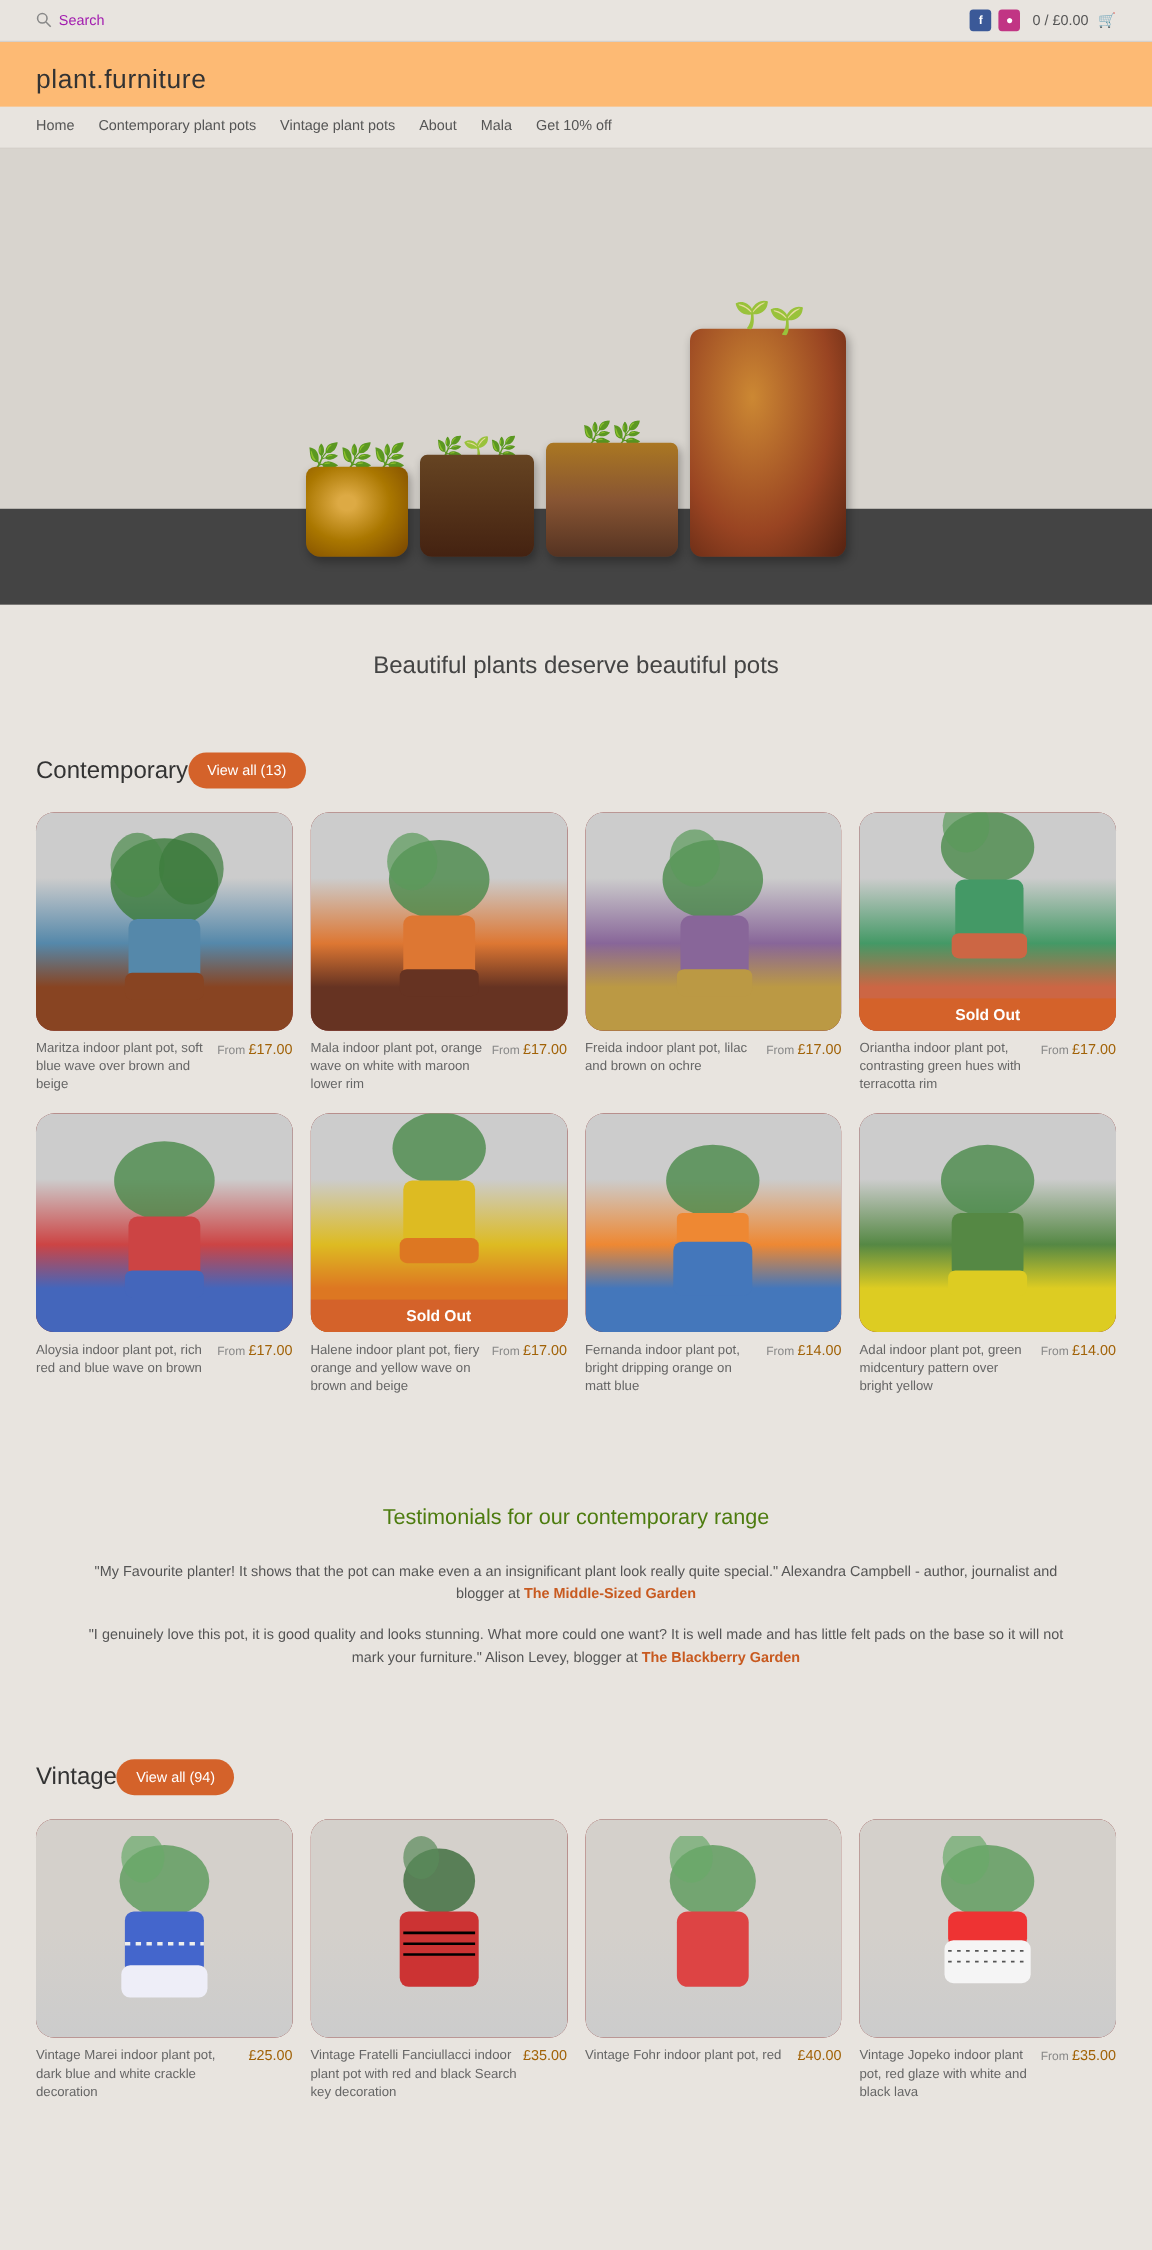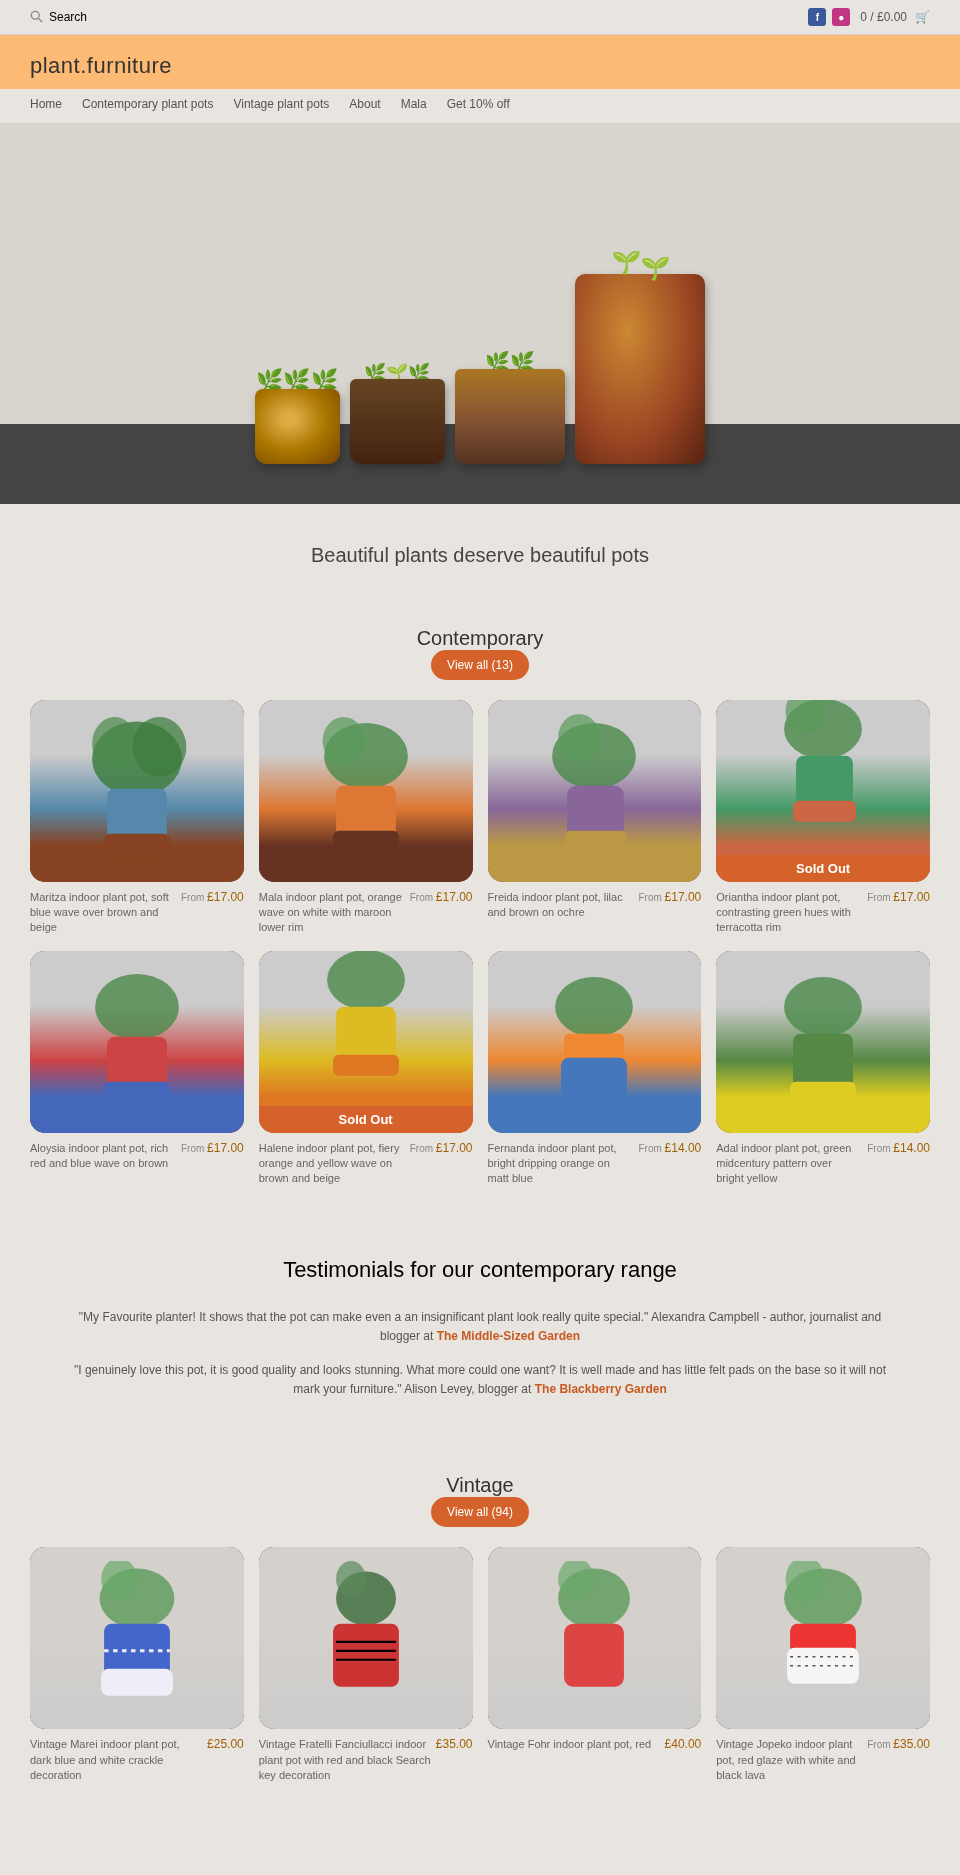--- a/index.html
+++ b/index.html
@@ -60,24 +60,23 @@
       color: #444;
     }
 
     
     .section {
       background: #e8e4df;
       padding: 20px 30px 40px;
     }
     .section-header {
       display: flex;
-      justify-content: space-between;
+      justify-content: flex-start;
       align-items: center;
       margin-bottom: 20px;
-      flex-direction: column;
     }
     .section-title {
       font-size: 20px;
       font-weight: normal;
       color: #333;
     }
     .view-all-btn {
       background: #d4622a;
       color: white;
       border: none;
@@ -146,24 +145,25 @@
     .price-from { font-size: 10px; color: #888; }
     .price-bold { font-weight: normal; color: #a16207; }
 
     
     .testimonials-section {
       background: #e8e4df;
       padding: 30px 60px 40px;
       text-align: center;
     }
     .testimonials-title {
-      font-size: 22px;
+      font-size: 18px;
       font-weight: normal;
-      color: #000000;
+      color: #4d7c0f;
       margin-bottom: 25px;
+      margin-top: 20px;
     }
     .testimonial {
       font-size: 12px;
       color: #555;
       line-height: 1.6;
       margin-bottom: 15px;
     }
     .testimonial-author {
       color: #c85a20;
       font-weight: bold;
@@ -218,21 +218,21 @@
   </style>
 </head>
 <body>
 
 <div class="top-bar">
   <div class="search-area">
     <svg class="search-icon-svg" viewBox="0 0 16 16" fill="#888">
       <circle cx="6" cy="6" r="4.5" stroke="#888" stroke-width="1.5" fill="none"></circle>
       <line x1="9.5" y1="9.5" x2="14" y2="14" stroke="#888" stroke-width="1.5"></line>
     </svg>
-    <span style="color:#000000;font-size:12px;">Search</span>
+    <span style="color:#a21caf;font-size:12px;">Search</span>
   </div>
   <div class="top-right">
     <div class="social-icons">
       <div class="social-icon" style="background:#3b5998;">f</div>
       <div class="social-icon" style="background:#c13584;">●</div>
     </div>
     <div class="cart-info">
       <span>0 / £0.00</span>
       <span>🛒</span>
     </div>

